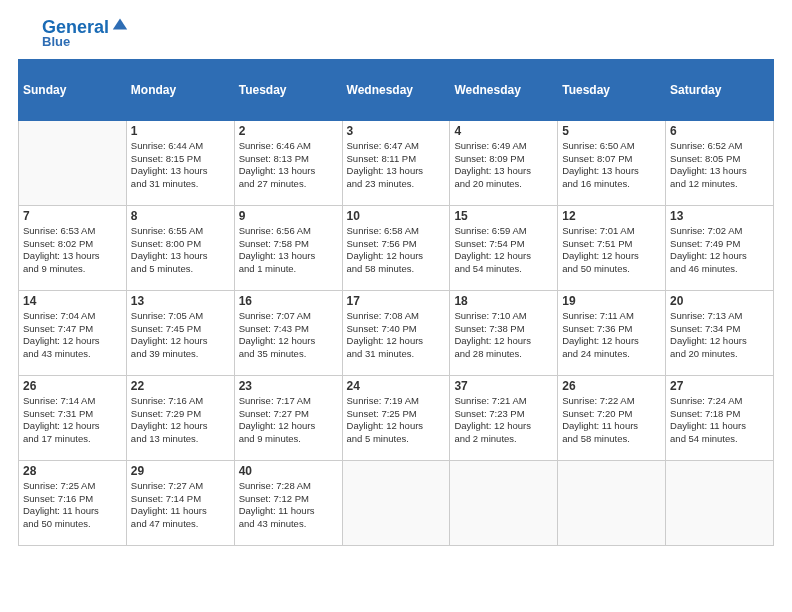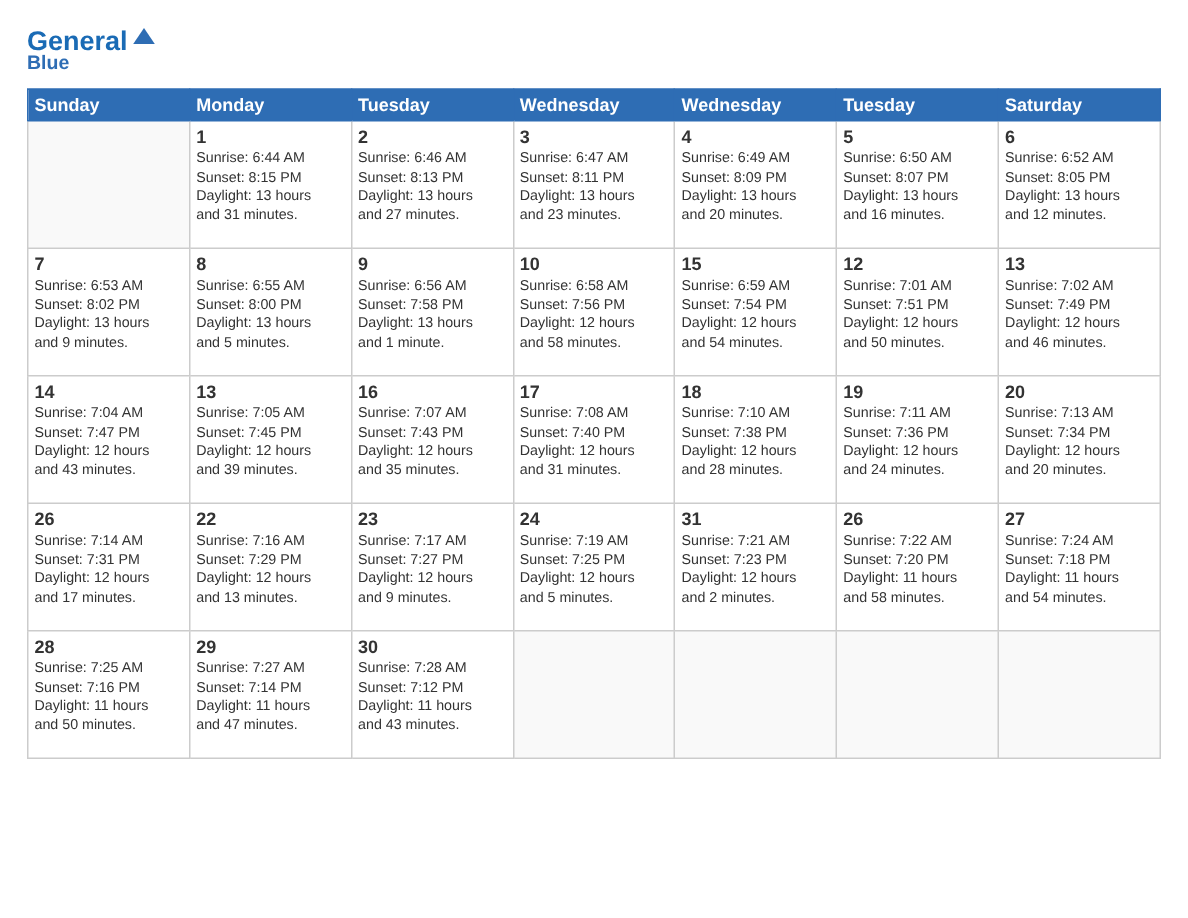--- a/index.html
+++ b/index.html
@@ -17,20 +17,21 @@
     }
     .header {
       display: flex;
       justify-content: space-between;
       align-items: flex-start;
       margin-bottom: 10px;
     }
     .logo {
       display: flex;
       align-items: center;
+      margin-left: 24px;
     }
     .logo-text {
       font-size: 18px;
       font-weight: bold;
       color: #333;
       line-height: 1.1;
     }
     .logo-text span {
       color: #1a6bb5;
     }
@@ -53,21 +54,21 @@
       color: #555;
     }
     .calendar {
       width: 100%;
       border-collapse: collapse;
       font-size: 10px;
     }
     .calendar thead tr th {
       background: #2e6db4;
       color: #fff;
-      padding: 3px 4px;
+      padding: 23px 4px;
       text-align: left;
       font-size: 12px;
       font-weight: bold;
       border: 1px solid #2e6db4;
     }
     .calendar tbody tr td {
       vertical-align: top;
       border: 1px solid #ccc;
       padding: 3px 4px;
       width: 107px;
@@ -228,21 +229,21 @@
           </td>
           <td>
             <span class="day-num">23</span>
             <div class="day-info">Sunrise: 7:17 AM<br>Sunset: 7:27 PM<br>Daylight: 12 hours<br>and 9 minutes.</div>
           </td>
           <td>
             <span class="day-num">24</span>
             <div class="day-info">Sunrise: 7:19 AM<br>Sunset: 7:25 PM<br>Daylight: 12 hours<br>and 5 minutes.</div>
           </td>
           <td>
-            <span class="day-num">31</span>
+            <span class="day-num">37</span>
             <div class="day-info">Sunrise: 7:21 AM<br>Sunset: 7:23 PM<br>Daylight: 12 hours<br>and 2 minutes.</div>
           </td>
           <td>
             <span class="day-num">26</span>
             <div class="day-info">Sunrise: 7:22 AM<br>Sunset: 7:20 PM<br>Daylight: 11 hours<br>and 58 minutes.</div>
           </td>
           <td>
             <span class="day-num">27</span>
             <div class="day-info">Sunrise: 7:24 AM<br>Sunset: 7:18 PM<br>Daylight: 11 hours<br>and 54 minutes.</div>
           </td>
@@ -250,21 +251,21 @@
         <tr class="last-row">
           <td>
             <span class="day-num">28</span>
             <div class="day-info">Sunrise: 7:25 AM<br>Sunset: 7:16 PM<br>Daylight: 11 hours<br>and 50 minutes.</div>
           </td>
           <td>
             <span class="day-num">29</span>
             <div class="day-info">Sunrise: 7:27 AM<br>Sunset: 7:14 PM<br>Daylight: 11 hours<br>and 47 minutes.</div>
           </td>
           <td>
-            <span class="day-num">30</span>
+            <span class="day-num">40</span>
             <div class="day-info">Sunrise: 7:28 AM<br>Sunset: 7:12 PM<br>Daylight: 11 hours<br>and 43 minutes.</div>
           </td>
           <td class="empty-cell"></td>
           <td class="empty-cell"></td>
           <td class="empty-cell"></td>
           <td class="empty-cell"></td>
         </tr>
       </tbody>
   </table>
 </div>

